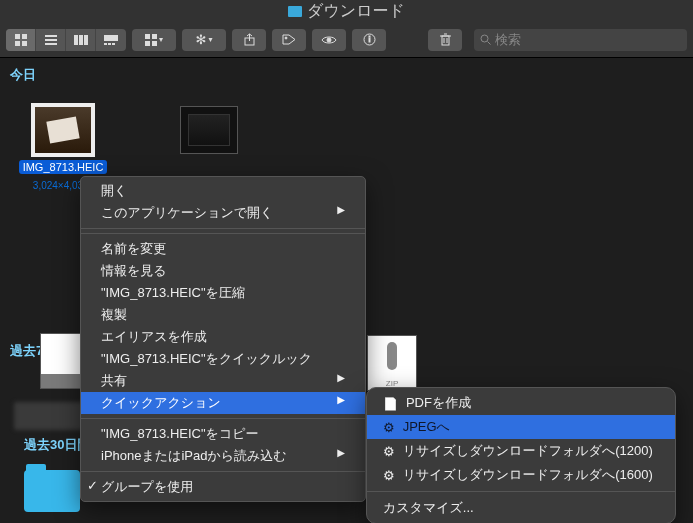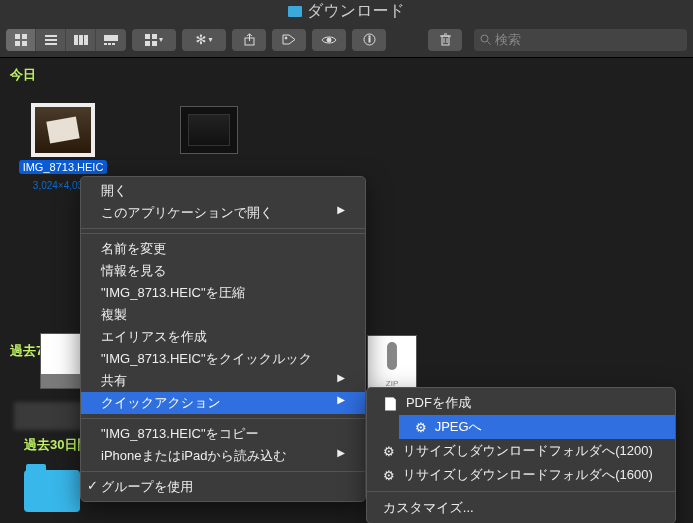--- a/index.html
+++ b/index.html
@@ -76,21 +76,21 @@
   }
   .content {
     position: absolute;
     top: 58px; left: 0; right: 0; bottom: 0;
     padding: 4px 10px;
     overflow: hidden;
   }
   .section-header {
     font-size: 13px;
     font-weight: 600;
-    color: #bef264;
+    color: #7dd3fc;
     padding: 4px 0;
   }
   .icon-row {
     display: flex;
     gap: 56px;
     padding: 18px 8px;
   }
   .file-item {
     width: 90px;
     display: flex;
@@ -202,38 +202,37 @@
   .sub-arrow { font-size: 10px; color: inherit;}
   .checkmark { position:absolute; left:6px; }
 
   .submenu {
     position: absolute;
     top: 387px;
     left: 366px;
     width: 310px;
     background: #3b3b3b;
     border: 1px solid #555;
-    border-radius: 5px;
+    border-radius: 10px;
     box-shadow: 0 8px 24px rgba(0,0,0,0.5);
     padding: 3px 0;
     font-size: 13px;
     z-index: 11;
   }
   .subitem {
     padding: 3px 16px;
     color: #eee;
     display: flex;
     align-items: center;
     gap: 8px;
     white-space: nowrap;
   }
   .subitem.hl {
     background: #2f6fe0;
-    color: #ffffff;
-    margin-left: 32px;
+    color: #0f172a;
   }
   .gear-ico::before {
     content:"⚙"; font-size:13px;
   }
   .pdf-ico::before {
     content:"📄"; font-size:12px; filter:grayscale(1) brightness(1.4);
   }
   .xls-tag {
     position:absolute; bottom:4px; left:372px;
     width:26px; height:12px; background:#eee; color:#2a8a4a;

